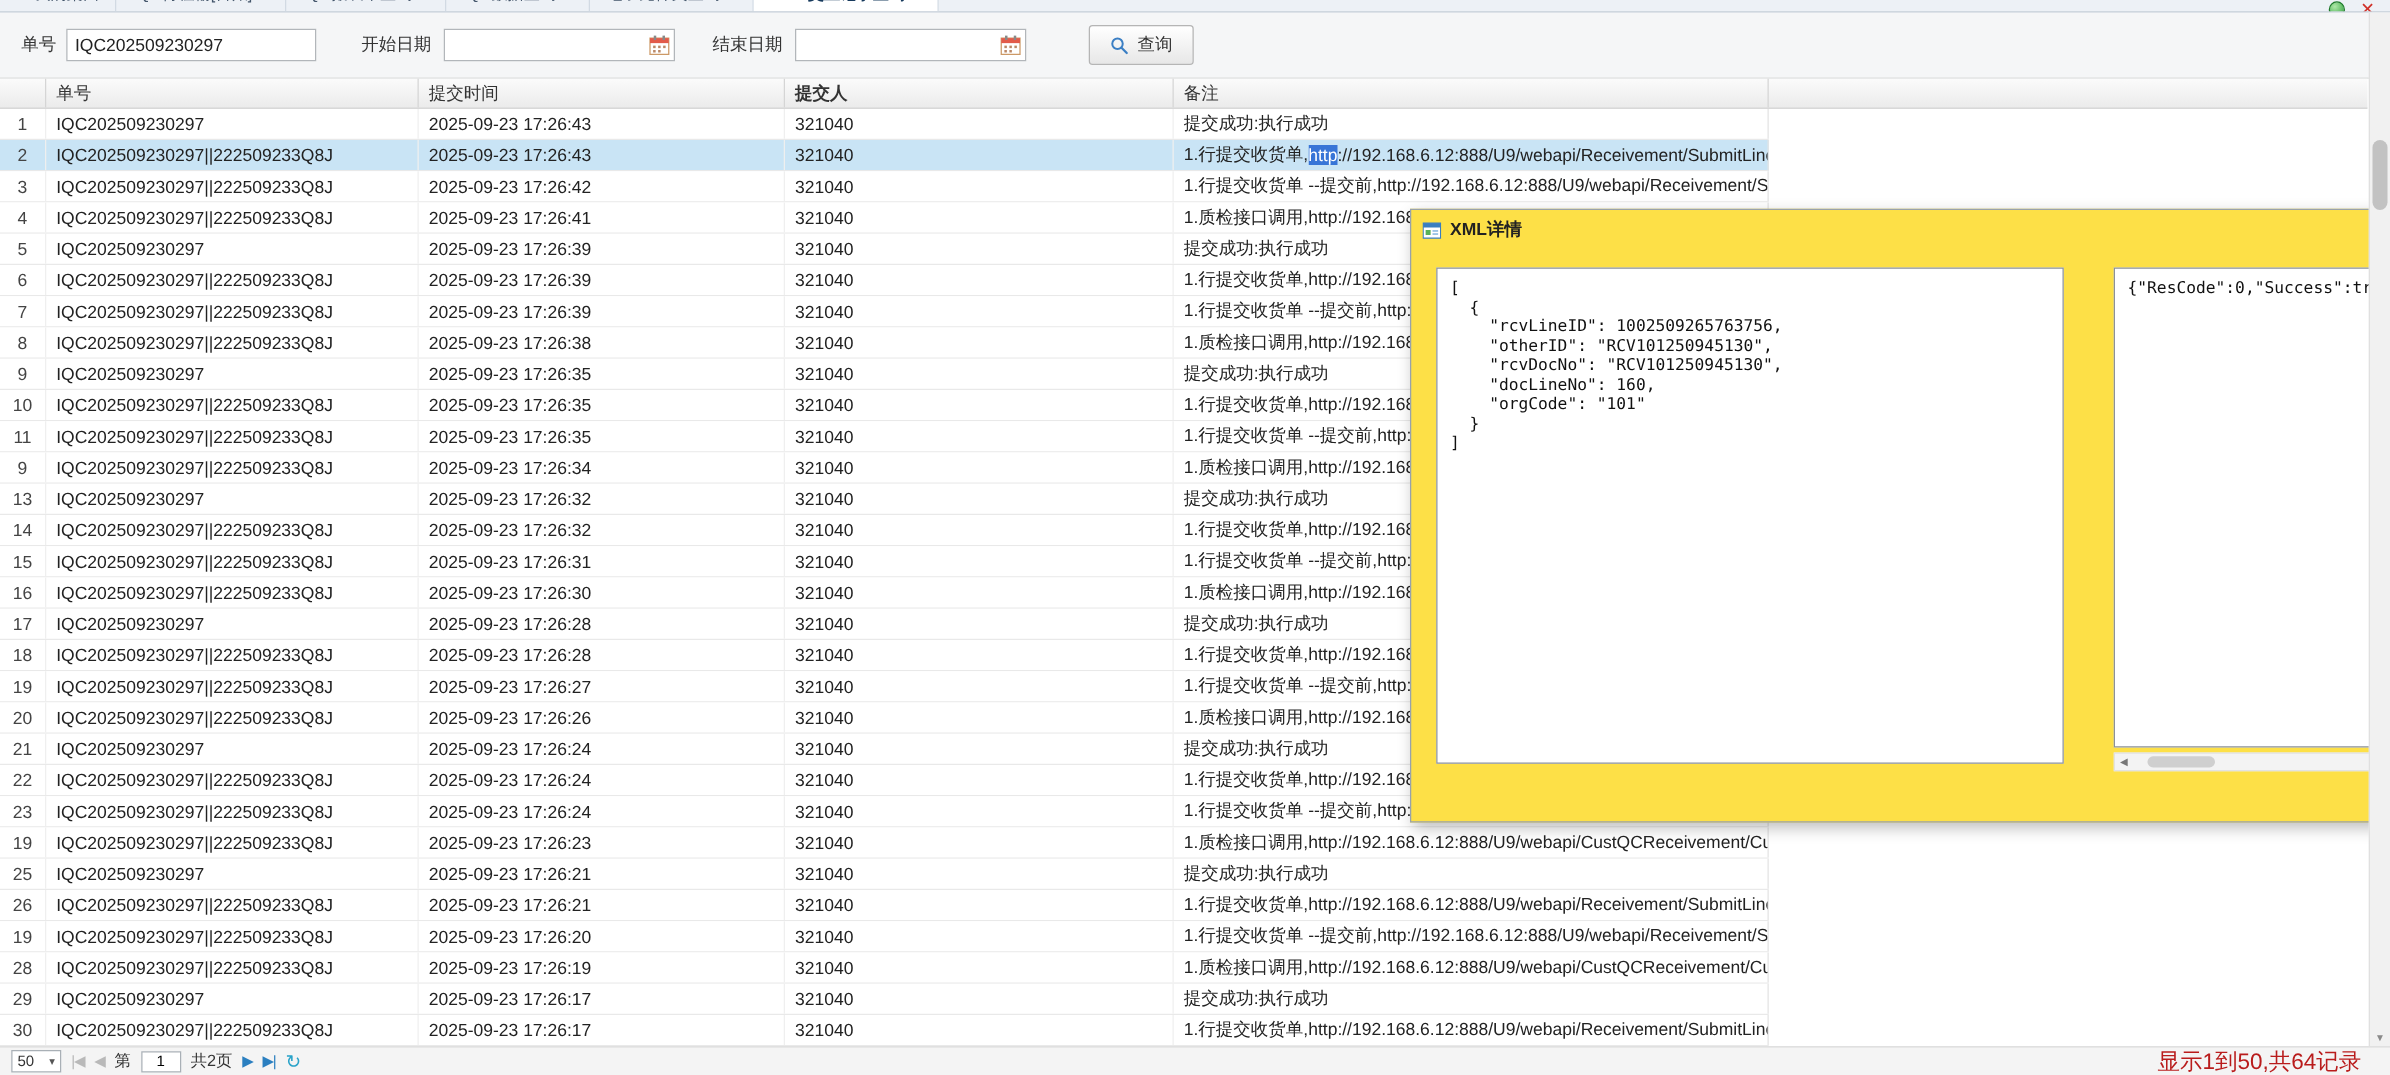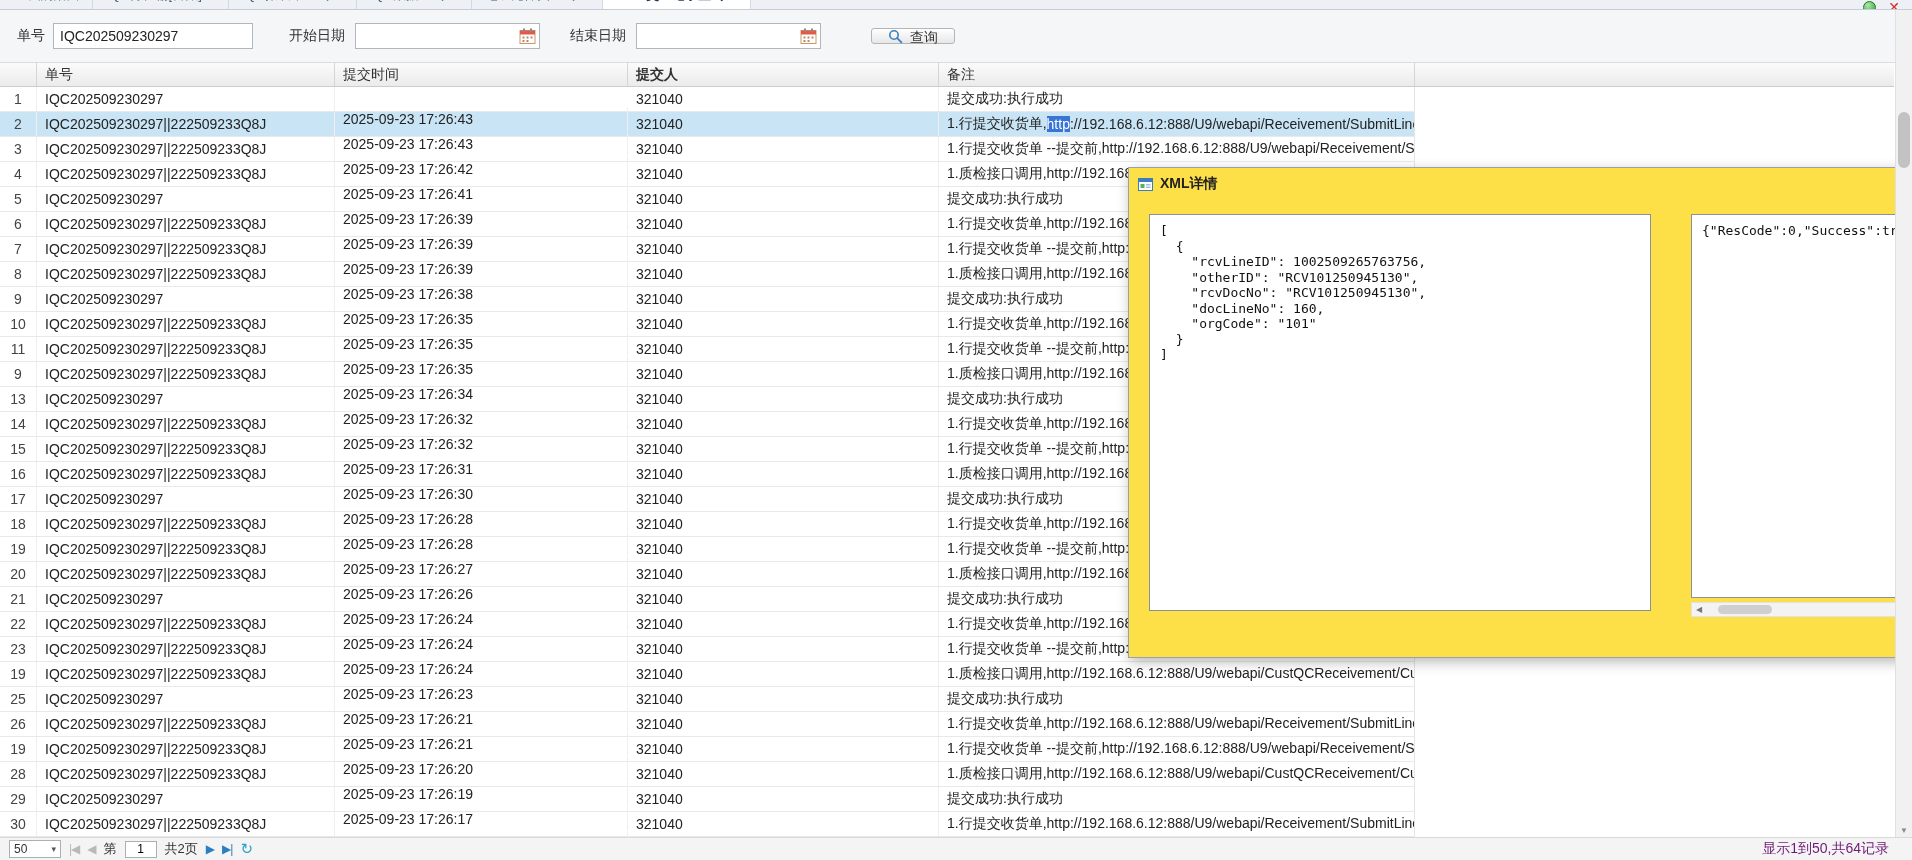--- a/index.html
+++ b/index.html
@@ -41,22 +41,22 @@
   .txt-input {
     height:26px; border:1px solid #b2b6ba; background:#fff;
     padding:0 6px; font-size:14px; font-family:inherit; color:#222;
   }
   #docno-input { width:200px; margin-left:8px; }
   .date-wrap { position:relative; margin-left:10px; }
   .date-input { width:185px; padding-right:24px; }
   .cal-icon { position:absolute; right:4px; top:5px; width:17px; height:17px; cursor:pointer; }
   .gap1 { margin-left:36px; } .gap2 { margin-left:30px; }
   .query-btn {
-    margin-left:50px; display:flex; align-items:flex-start; gap:7px;
-    height:16px; padding:0 16px; border:1px solid #b5b5b5; border-radius:3px;
+    margin-left:50px; display:flex; align-items:center; gap:7px;
+    height:32px; padding:0 16px; border:1px solid #b5b5b5; border-radius:3px;
     background:linear-gradient(#ffffff,#e7e7e7); font-size:14px; color:#333; cursor:pointer;
   }
 
   
   .grid-header {
     position:absolute; left:0; top:63px; width:1894px; height:24px;
     background:linear-gradient(#fbfbfb,#ebebeb); border-bottom:1px solid #cccccc;
     display:flex; z-index:2;
   }
   .hcell {
@@ -72,21 +72,21 @@
 
   .grid-body { position:absolute; left:0; top:87px; width:1894px; height:750px; overflow:hidden; z-index:1; }
   .grow { display:flex; width:1415px; height:25px; border-bottom:1px solid #e9e9e9; background:#fff; }
   .grow.selected { background:#c9e4f5; }
   .gcell {
     height:100%; display:flex; align-items:center; padding-left:8px;
     border-right:1px solid #efefef; white-space:nowrap; overflow:hidden; font-size:14px; color:#222;
   }
   .gcell.c0 { width:37px; padding-left:0; justify-content:center; color:#444; }
   .gcell.c1 { width:298px; }
-  .gcell.c2 { width:293px;margin-top:20px; }
+  .gcell.c2 { width:293px; }
   .gcell.c3 { width:311px; }
   .gcell.c4 { width:476px; border-right:1px solid #e4e4e4; }
   .text-selected { background:#3875d7; color:#fff;text-align:right; }
 
   
   .popup {
     position:absolute; left:1128px; top:167px; width:780px; height:491px;
     background:#fde047; border:1px solid #98a2ab; box-shadow:2px 4px 12px rgba(0,0,0,.28); z-index:40;
   }
   .popup-title {
@@ -116,28 +116,28 @@
   .varrow { position:absolute; bottom:2px; width:100%; text-align:center; font-size:8px; color:#8a8a8a; }
 
   
   .pagebar {
     position:absolute; left:0; bottom:0; width:100%; height:23px;
     background:#f4f4f4; border-top:1px solid #d9d9d9;
     display:flex; align-items:center; padding:0 9px; gap:8px; z-index:70; font-size:13px; color:#333;
   }
   .psel {
     display:flex; align-items:center; justify-content:space-between;
-    width:52px; height:18px; border:1px solid #a9b0b6; background:#fff; padding:0 4px; font-size:12px; cursor:pointer;
+    width:40px; height:18px; border:1px solid #a9b0b6; background:#fff; padding:0 4px; font-size:12px; cursor:pointer;
   }
   .psel .caret { font-size:9px; color:#555; }
   .pbtn { color:#2b7fc0; font-size:12px; cursor:pointer; letter-spacing:-1px; }
   .pbtn.disabled { color:#b9b9b9; cursor:default; }
   .page-input { width:32px; height:17px; border:1px solid #a9b0b6; text-align:center; font-size:12px; font-family:inherit; }
   .refresh { color:#2aa3c9; font-size:15px; cursor:pointer; }
-  .pinfo { margin-left:auto; padding-right:14px; font-size:14px; color:#701a75; }
+  .pinfo { margin-left:auto; padding-right:14px; font-size:18px; color:#b91c1c; }
 </style>
 </head>
 <body>
 
 <div class="tabbar">
   <div class="tabstrip">
       <div class="tab">
         <span class="home-icon">⌂</span>
         <span>我的桌面</span>
       </div>

